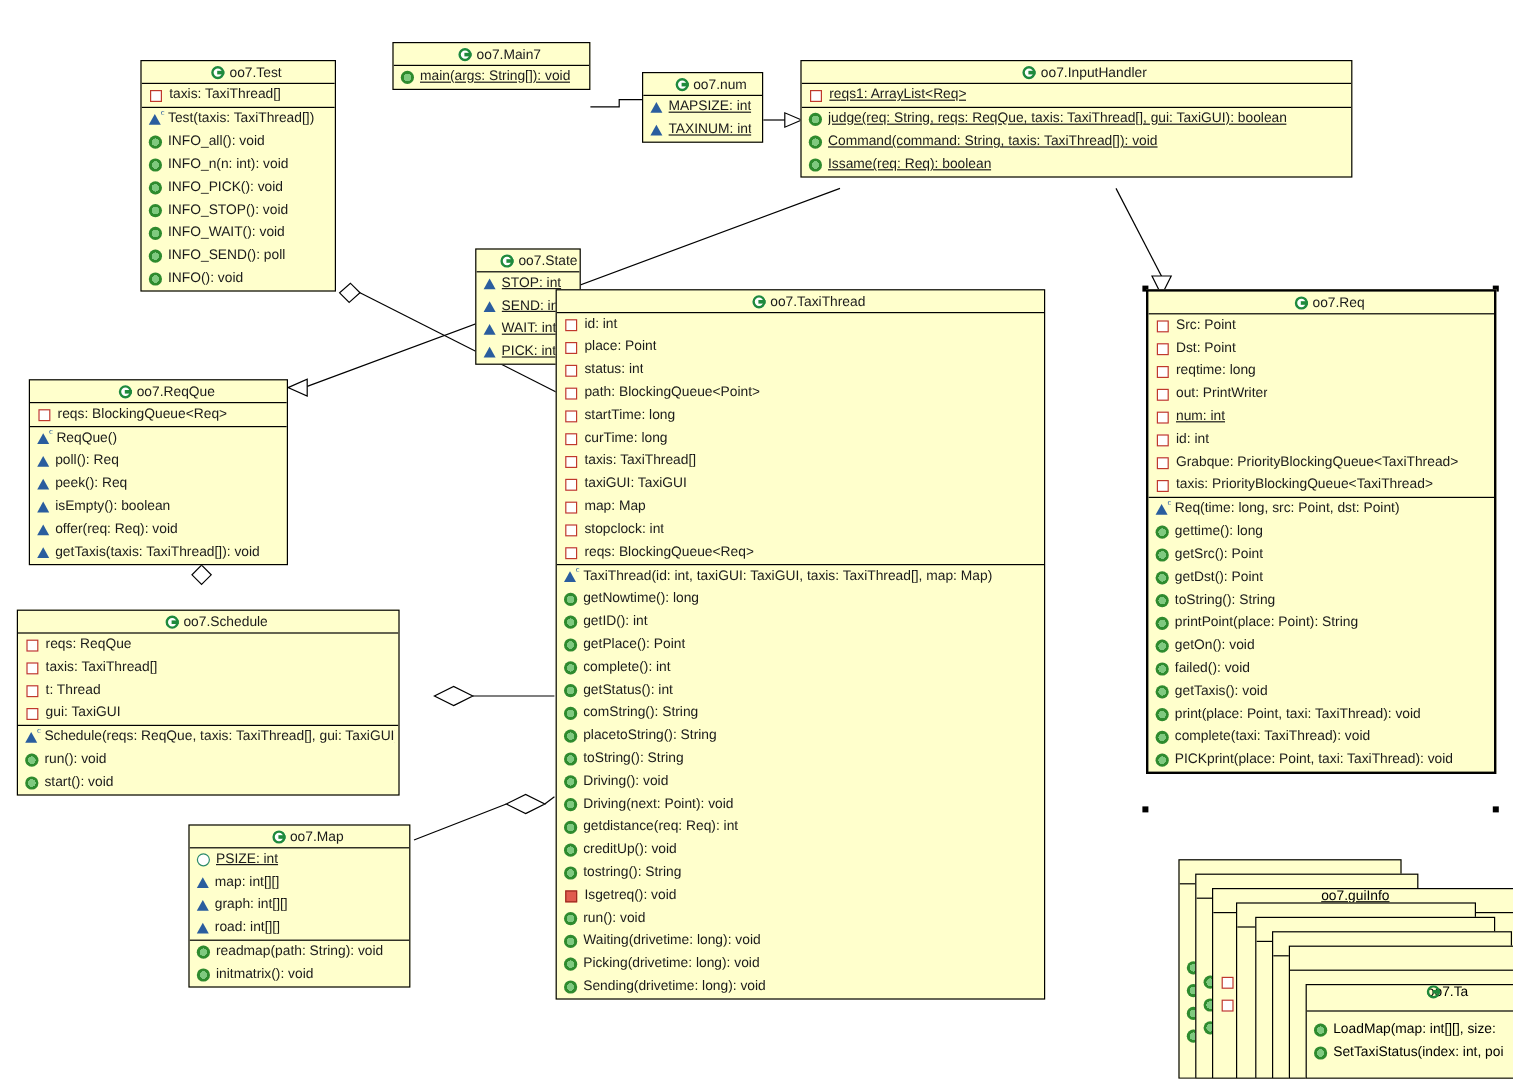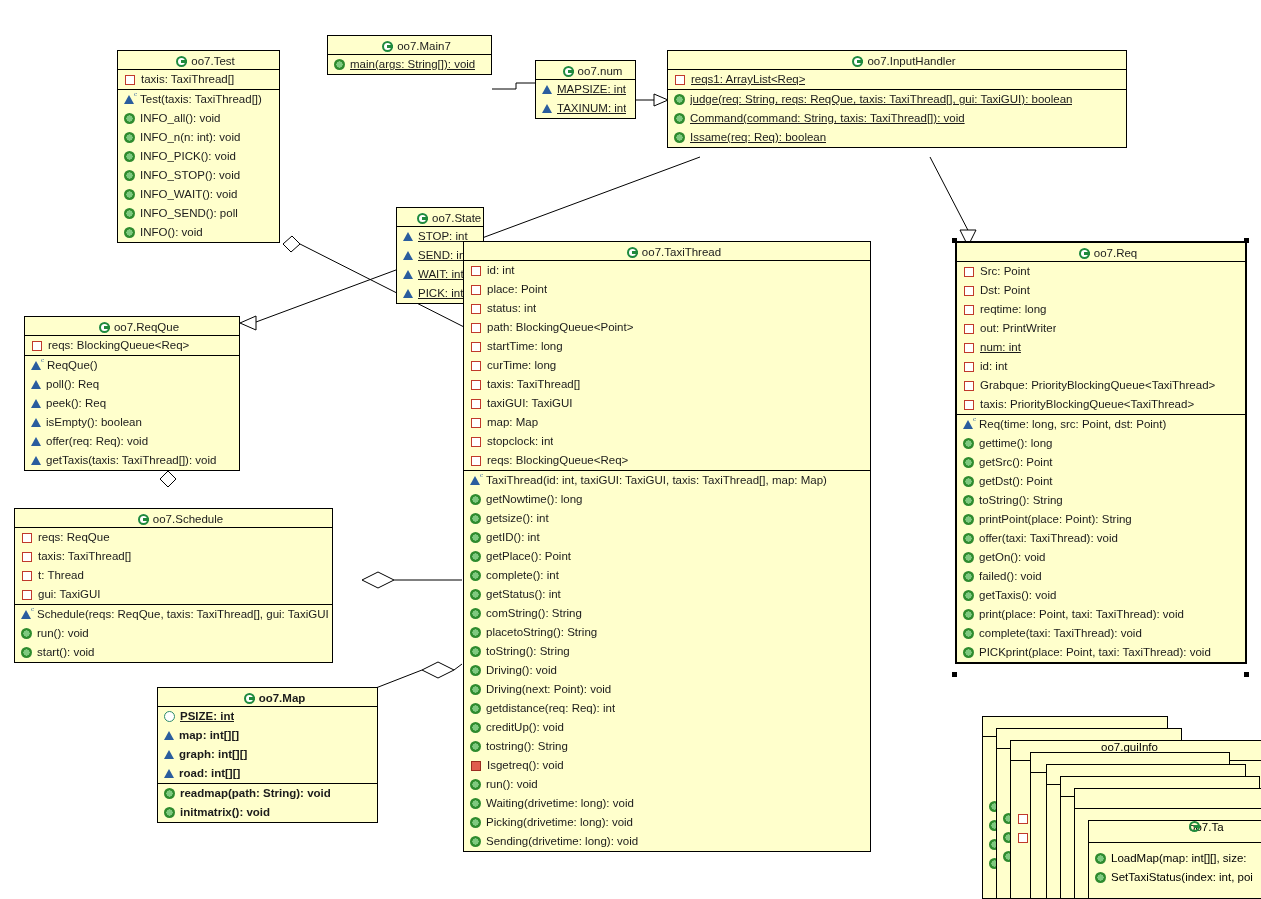--- a/index.html
+++ b/index.html
@@ -344,24 +344,20 @@
             <b>c</b>
           </span>
           <span class="lbl">TaxiThread(id: int, taxiGUI: TaxiGUI, taxis: TaxiThread[], map: Map)</span>
         </div>
       <div class="row">
           <span class="ico pubm"></span>
           <span class="lbl">getNowtime(): long</span>
         </div>
       <div class="row">
           <span class="ico pubm"></span>
-          <span class="lbl">getsize(): int</span>
-        </div>
-      <div class="row">
-          <span class="ico pubm"></span>
           <span class="lbl">getID(): int</span>
         </div>
       <div class="row">
           <span class="ico pubm"></span>
           <span class="lbl">getPlace(): Point</span>
         </div>
       <div class="row">
           <span class="ico pubm"></span>
           <span class="lbl">complete(): int</span>
         </div>
@@ -485,24 +481,20 @@
       <div class="row">
           <span class="ico pubm"></span>
           <span class="lbl">toString(): String</span>
         </div>
       <div class="row">
           <span class="ico pubm"></span>
           <span class="lbl">printPoint(place: Point): String</span>
         </div>
       <div class="row">
           <span class="ico pubm"></span>
-          <span class="lbl">offer(taxi: TaxiThread): void</span>
-        </div>
-      <div class="row">
-          <span class="ico pubm"></span>
           <span class="lbl">getOn(): void</span>
         </div>
       <div class="row">
           <span class="ico pubm"></span>
           <span class="lbl">failed(): void</span>
         </div>
       <div class="row">
           <span class="ico pubm"></span>
           <span class="lbl">getTaxis(): void</span>
         </div>
@@ -560,21 +552,21 @@
           <span class="ico pubm"></span>
           <span class="lbl">run(): void</span>
         </div>
       <div class="row">
           <span class="ico pubm"></span>
           <span class="lbl">start(): void</span>
         </div>
     </div>
   </div>
 
-  <div class="uml" style="left:157px;top:687px;width:221px;font-weight:bold;">
+  <div class="uml" style="left:157px;top:687px;width:185px;">
     <div class="hdr">
       <span class="cls-ico"></span><span class="tt">oo7.Map</span>
     </div>
     <div class="sect first">
       <div class="row">
           <span class="ico pubf"></span>
           <span class="lbl under">PSIZE: int</span>
         </div>
       <div class="row">
           <span class="ico prot"></span>

